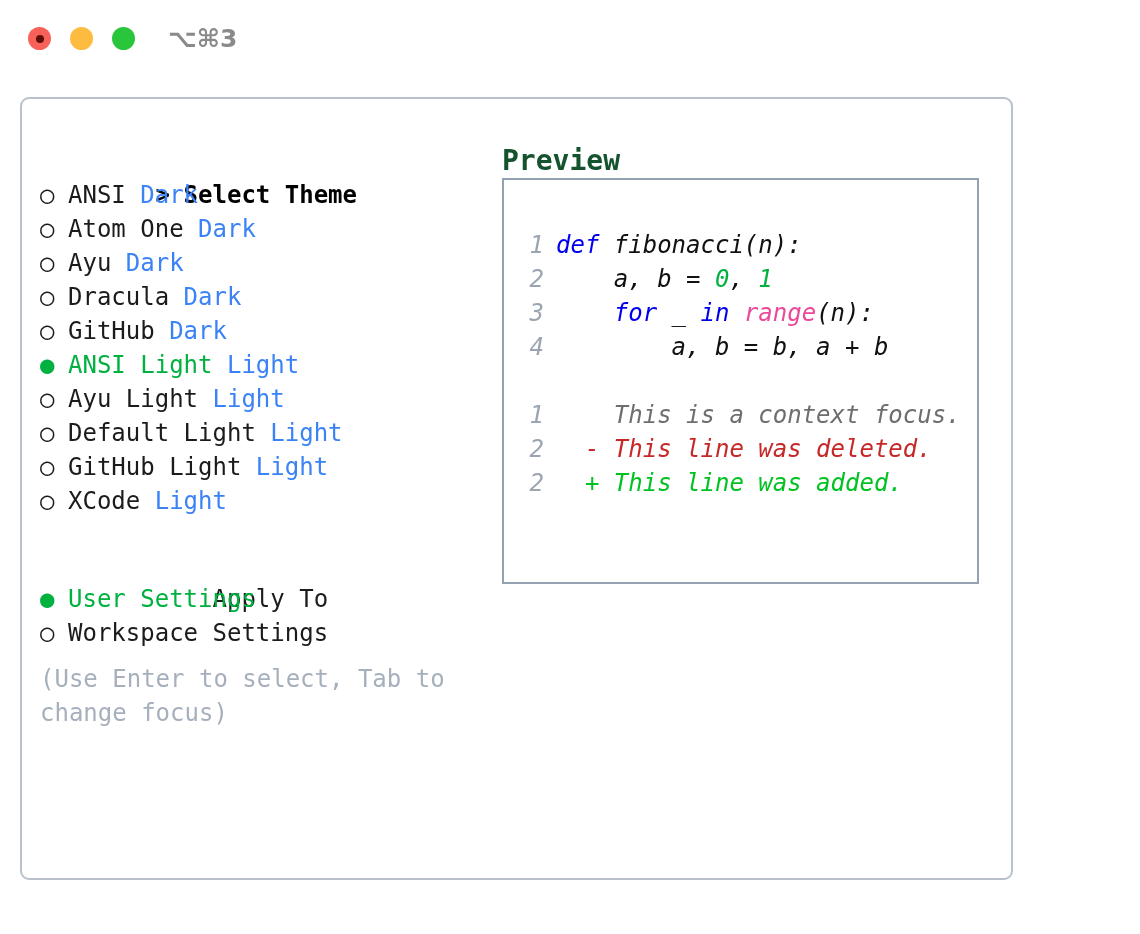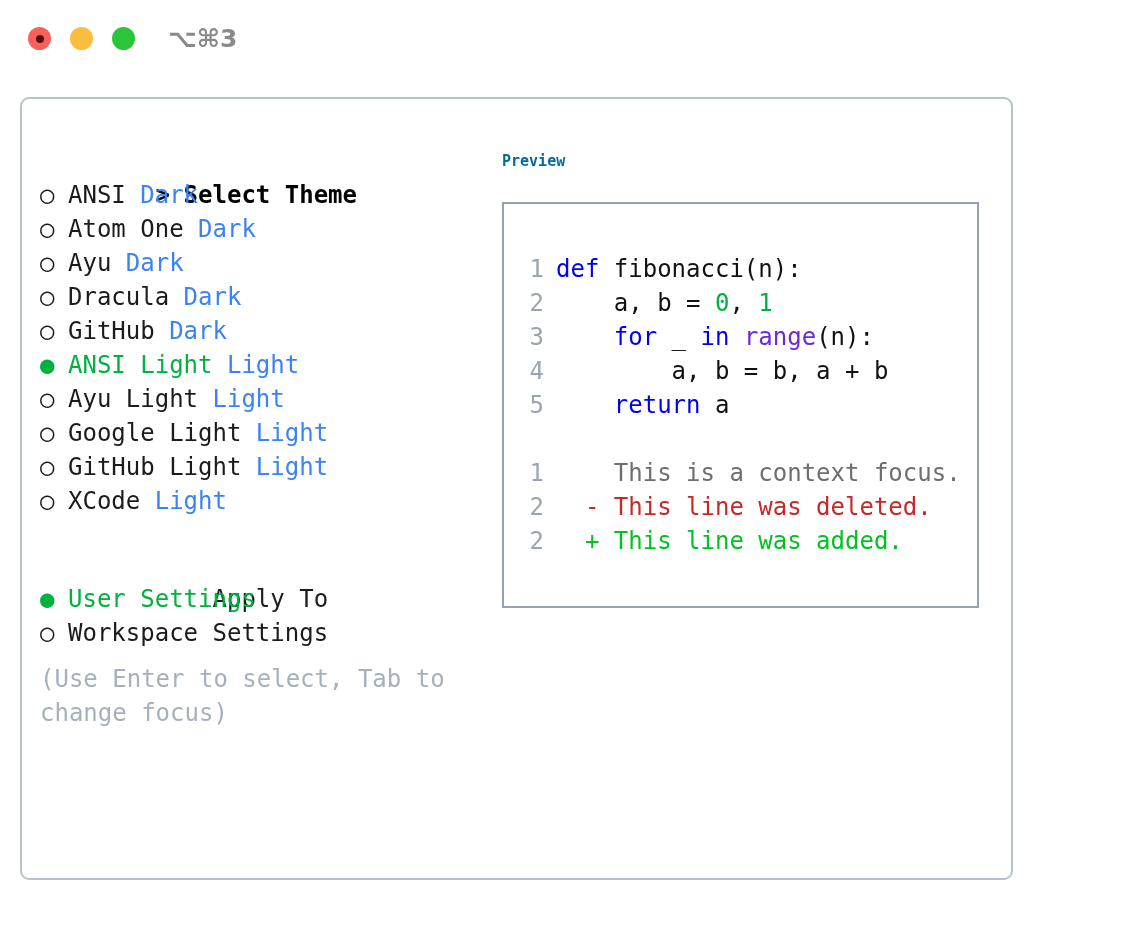--- a/index.html
+++ b/index.html
@@ -126,49 +126,49 @@
   }
 
   
   #preview-column {
     position: absolute;
     left: 480px;
     top: 45px;
     width: 490px;
   }
   #preview-title {
-    font-size: 15px;
+    font-size: 28px;
     line-height: 34px;
     font-weight: bold;
-    color: #0369a1;
-    margin-bottom: 24px;
+    color: #14532d;
   }
   #preview-panel {
     width: 477px;
     height: 406px;
     border: 2px solid #93a1b0;
     box-sizing: border-box;
     background: #ffffff;
     padding: 48px 0 0 18px;
   }
   .code-line {
     font-size: 24px;
     line-height: 34px;
     white-space: pre;
     color: #111111;
+    font-style: italic;
   }
   .ln {
     display: inline-block;
     width: 22px;
     text-align: right;
     color: #9aa5b1;
     margin-right: 12px;
   }
   .kw   { color: #0000ee; }
-  .fn   { color: #6d28d9; }
+  .fn   { color: #ec4899; }
   .num  { color: #00b140; }
   .plain{ color: #111111; }
   .spacer-line { height: 34px; }
 
   .diff-ctx { color: #6e6e6e; }
   .diff-del { color: #c62828; }
   .diff-add { color: #00c221; }
 </style>
 </head>
 <body>
@@ -193,21 +193,21 @@
       </div>
 
       <div id="theme-list">
           <div class="row"><span class="marker">○</span><span class="label">ANSI</span><span class="tag"> Dark</span></div>
           <div class="row"><span class="marker">○</span><span class="label">Atom One</span><span class="tag"> Dark</span></div>
           <div class="row"><span class="marker">○</span><span class="label">Ayu</span><span class="tag"> Dark</span></div>
           <div class="row"><span class="marker">○</span><span class="label">Dracula</span><span class="tag"> Dark</span></div>
           <div class="row"><span class="marker">○</span><span class="label">GitHub</span><span class="tag"> Dark</span></div>
           <div class="row selected"><span class="marker">●</span><span class="label">ANSI Light</span><span class="tag"> Light</span></div>
           <div class="row"><span class="marker">○</span><span class="label">Ayu Light</span><span class="tag"> Light</span></div>
-          <div class="row"><span class="marker">○</span><span class="label">Google Light</span><span class="tag"> Light</span></div>
+          <div class="row"><span class="marker">○</span><span class="label">Default Light</span><span class="tag"> Light</span></div>
           <div class="row"><span class="marker">○</span><span class="label">GitHub Light</span><span class="tag"> Light</span></div>
           <div class="row"><span class="marker">○</span><span class="label">XCode</span><span class="tag"> Light</span></div>
         </div>
 
       <div id="apply-block">
         <div class="row">
           <span class="marker"> </span><span>Apply To</span>
         </div>
         <div id="apply-list">
             <div class="row selected"><span class="marker">●</span><span class="label">User Settings</span></div>
@@ -220,21 +220,20 @@
 
     <div id="preview-column">
       <div id="preview-title">Preview</div>
 
       <div id="preview-panel">
         <div id="code-block">
             <div class="code-line"><span class="ln">1</span><span class="kw">def </span><span class="plain">fibonacci(n):</span></div>
             <div class="code-line"><span class="ln">2</span><span class="plain">    a, b = </span><span class="num">0</span><span class="plain">, </span><span class="num">1</span></div>
             <div class="code-line"><span class="ln">3</span><span class="plain">    </span><span class="kw">for</span><span class="plain"> _ </span><span class="kw">in</span><span class="plain"> </span><span class="fn">range</span><span class="plain">(n):</span></div>
             <div class="code-line"><span class="ln">4</span><span class="plain">        a, b = b, a + b</span></div>
-            <div class="code-line"><span class="ln">5</span><span class="plain">    </span><span class="kw">return</span><span class="plain"> a</span></div>
           </div>
         <div class="spacer-line"></div>
         <div id="diff-block">
             <div class="code-line"><span class="ln">1</span><span class="diff-ctx">   </span><span class="diff-ctx"> This is a context focus.</span></div>
             <div class="code-line"><span class="ln">2</span><span class="diff-del">  -</span><span class="diff-del"> This line was deleted.</span></div>
             <div class="code-line"><span class="ln">2</span><span class="diff-add">  +</span><span class="diff-add"> This line was added.</span></div>
           </div>
       </div>
     </div>
 

